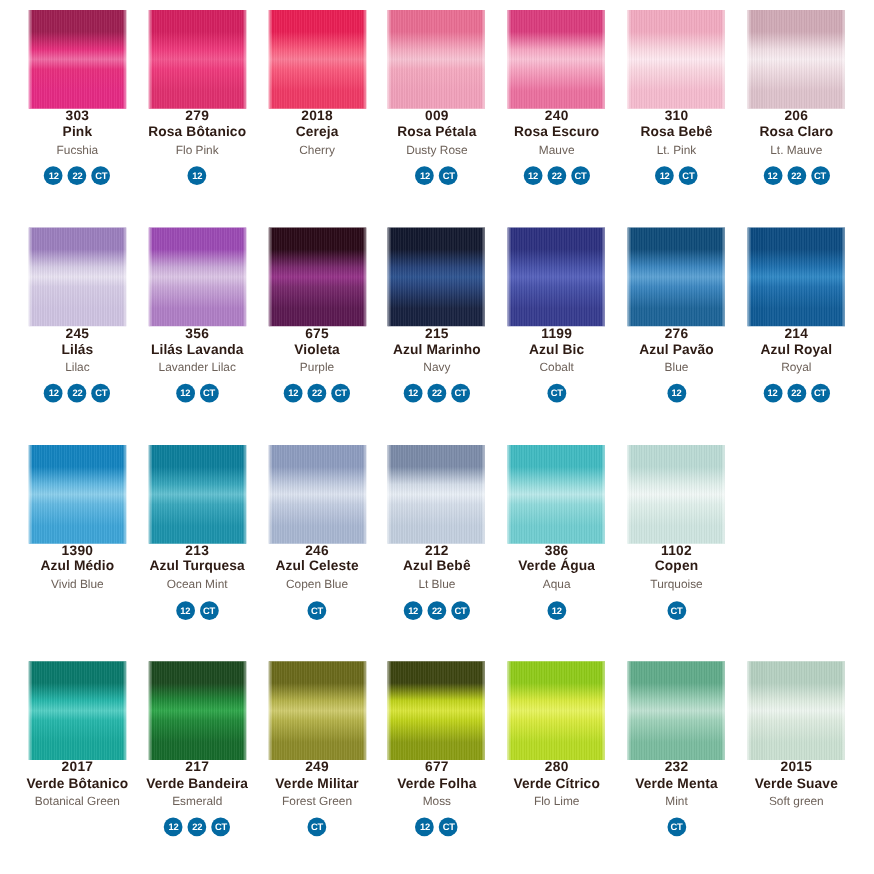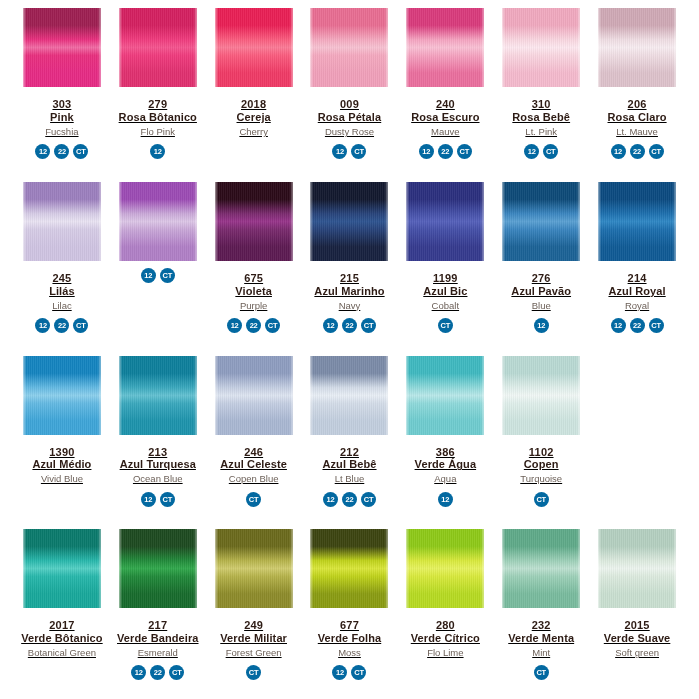--- a/index.html
+++ b/index.html
@@ -45,24 +45,22 @@
         rgba(0,0,0,0.035) 2px);
   }
   .swatch .edge{
     position:absolute;
     left:0;top:0;bottom:0;width:3px;
     background:linear-gradient(90deg,rgba(255,255,255,0.55),rgba(255,255,255,0));
   }
   .swatch .edge.r{left:auto;right:0;
     background:linear-gradient(270deg,rgba(255,255,255,0.45),rgba(255,255,255,0));}
   .labels{
-    margin-top:11px;
     text-align:center;
     line-height:1.18;
-    text-decoration:underline;
   }
   .code{
     font-size:11px;
     font-weight:bold;
     color:#2d1b14;
     letter-spacing:0.2px;
   }
   .name{
     font-size:11px;
     font-weight:bold;
@@ -230,20 +228,25 @@
           <div class="badge">22</div>
           <div class="badge">CT</div>
         </div>
       </div>
       <div class="cell">
         <div class="swatch" style="background: linear-gradient(rgb(156, 75, 180) 0%, rgb(156, 75, 180) 22%, rgb(201, 168, 216) 40%, rgb(220, 198, 230) 50%, rgb(201, 168, 216) 60%, rgb(176, 127, 198) 82%, rgb(176, 127, 198) 100%);">
           <div class="sheen"></div>
           <div class="edge"></div>
           <div class="edge r"></div>
         </div>
+        <div class="labels">
+          <div class="code">356</div>
+          <div class="name">Lilás Lavanda</div>
+          <div class="alt">Lavander Lilac</div>
+        </div>
         <div class="badges">
           <div class="badge">12</div>
           <div class="badge">CT</div>
         </div>
       </div>
       <div class="cell">
         <div class="swatch" style="background: linear-gradient(rgb(42, 10, 24) 0%, rgb(42, 10, 24) 22%, rgb(122, 42, 110) 40%, rgb(151, 53, 138) 50%, rgb(122, 42, 110) 60%, rgb(92, 26, 82) 82%, rgb(92, 26, 82) 100%);">
           <div class="sheen"></div>
           <div class="edge"></div>
           <div class="edge r"></div>
@@ -340,21 +343,21 @@
       </div>
       <div class="cell">
         <div class="swatch" style="background: linear-gradient(rgb(13, 127, 156) 0%, rgb(13, 127, 156) 22%, rgb(58, 168, 189) 40%, rgb(99, 193, 209) 50%, rgb(58, 168, 189) 60%, rgb(29, 147, 172) 82%, rgb(29, 147, 172) 100%);">
           <div class="sheen"></div>
           <div class="edge"></div>
           <div class="edge r"></div>
         </div>
         <div class="labels">
           <div class="code">213</div>
           <div class="name">Azul Turquesa</div>
-          <div class="alt">Ocean Blue</div>
+          <div class="alt">Ocean Mint</div>
         </div>
         <div class="badges">
           <div class="badge">12</div>
           <div class="badge">CT</div>
         </div>
       </div>
       <div class="cell">
         <div class="swatch" style="background: linear-gradient(rgb(142, 157, 192) 0%, rgb(142, 157, 192) 22%, rgb(196, 206, 226) 40%, rgb(221, 228, 240) 50%, rgb(196, 206, 226) 60%, rgb(169, 183, 210) 82%, rgb(169, 183, 210) 100%);">
           <div class="sheen"></div>
           <div class="edge"></div>

